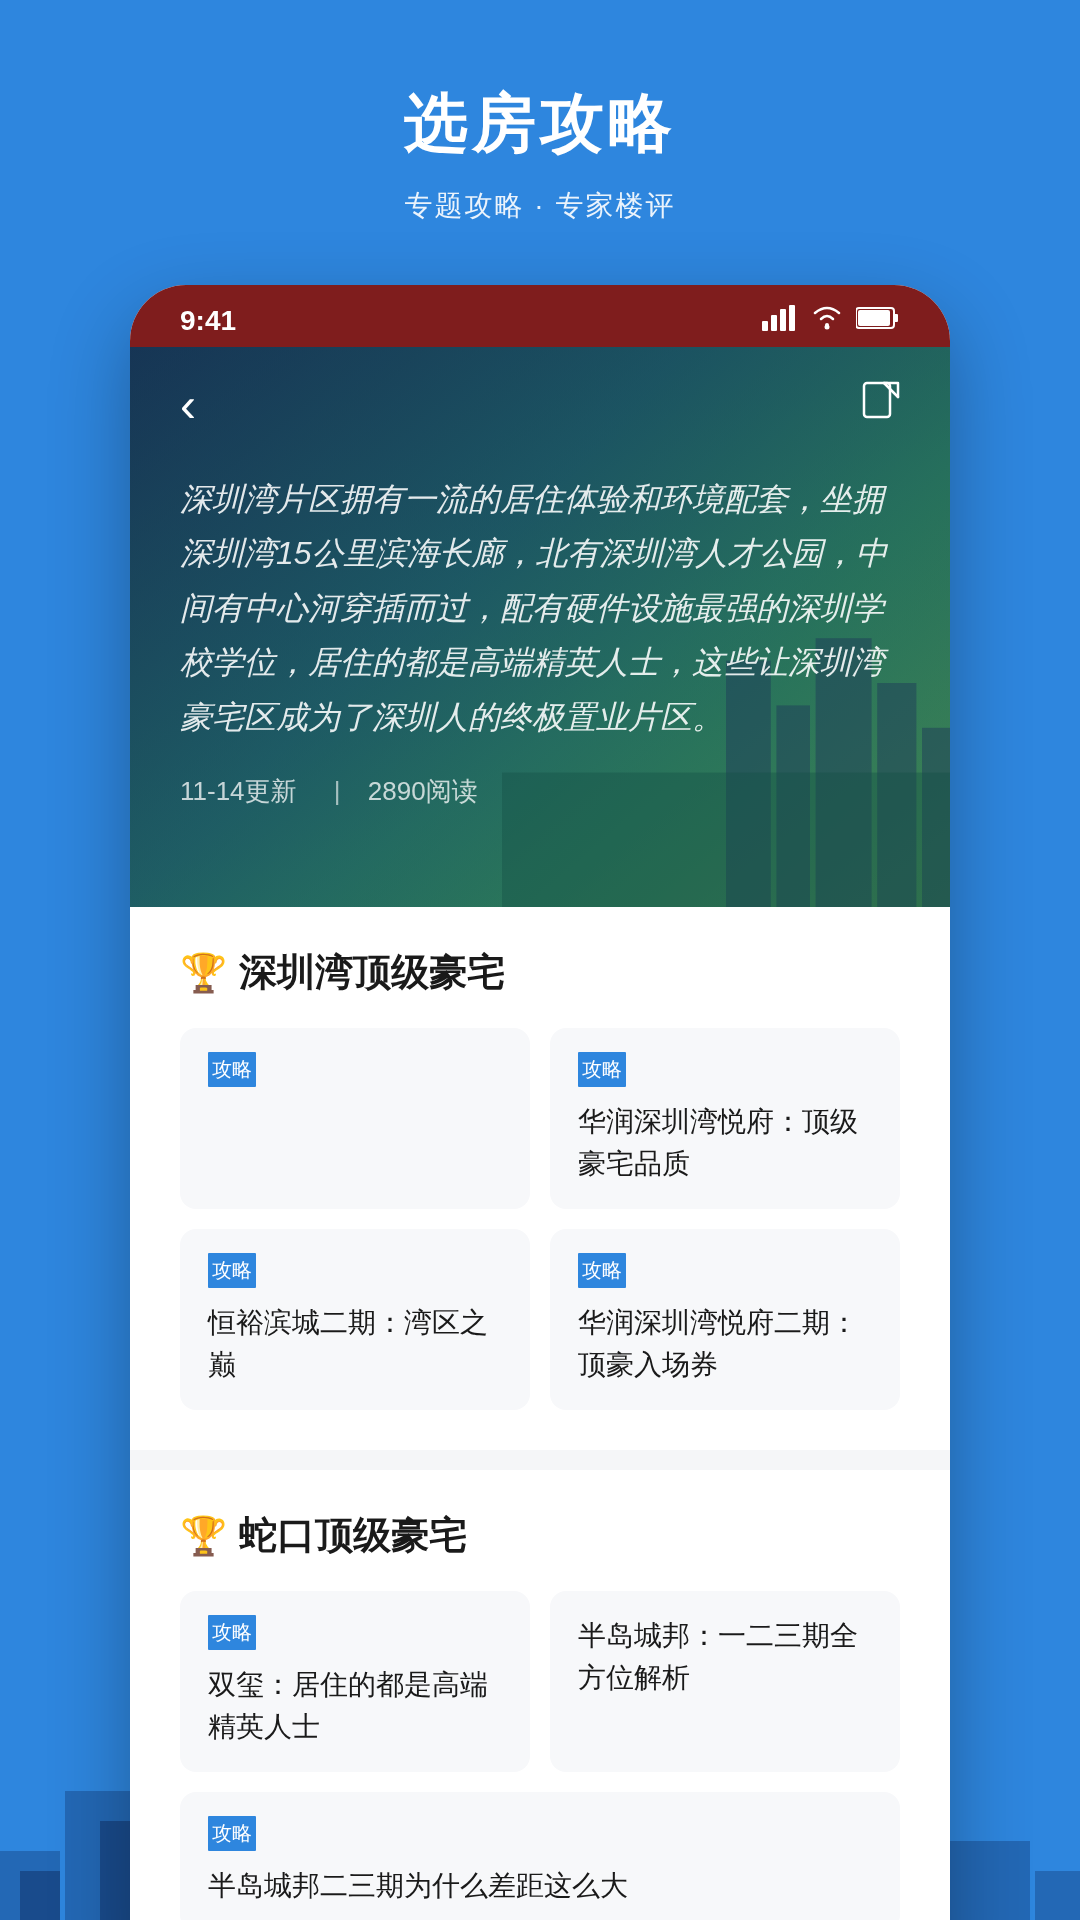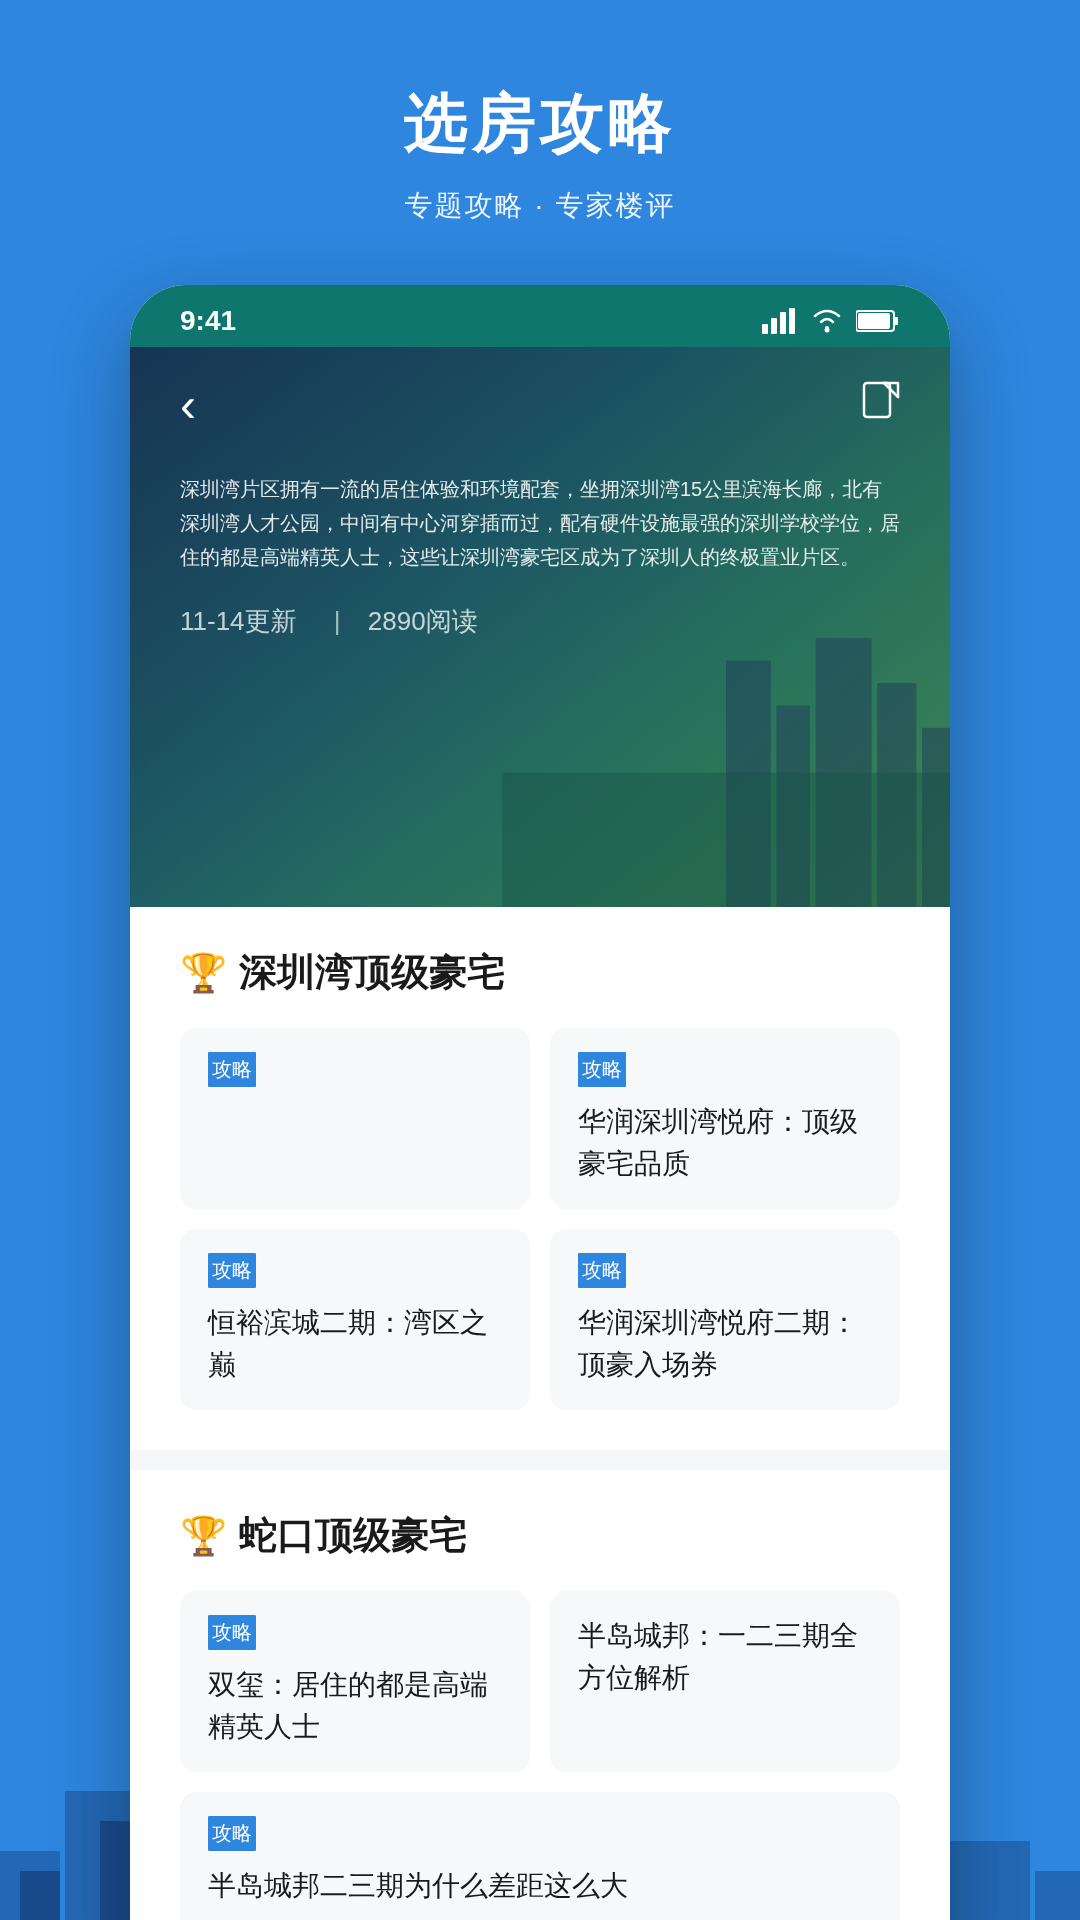--- a/index.html
+++ b/index.html
@@ -42,25 +42,25 @@
       margin: 0 auto;
       width: 820px;
       background: #ffffff;
       border-radius: 56px;
       overflow: hidden;
       box-shadow: 0 30px 80px rgba(0,0,0,0.3);
     }
 
     
     .status-bar {
-      background: #0f766e;
+      background: #7f1d1d;
       padding: 20px 50px 10px;
       display: flex;
       justify-content: space-between;
-      align-items: center;
+      align-items: flex-start;
       color: white;
       font-size: 28px;
       font-weight: 600;
     }
 
     .status-icons {
       display: flex;
       gap: 12px;
       align-items: center;
     }
@@ -94,26 +94,27 @@
     .hero-title {
       font-size: 52px;
       font-weight: 800;
       color: white;
       margin-bottom: 24px;
       position: relative;
       z-index: 2;
     }
 
     .hero-desc {
-      font-size: 20px;
+      font-size: 32px;
       color: rgba(255,255,255,0.88);
       line-height: 1.7;
       margin-bottom: 30px;
       position: relative;
       z-index: 2;
+      font-style: italic;
     }
 
     .hero-meta {
       font-size: 26px;
       color: rgba(255,255,255,0.75);
       position: relative;
       z-index: 2;
     }
 
     .hero-meta span {

